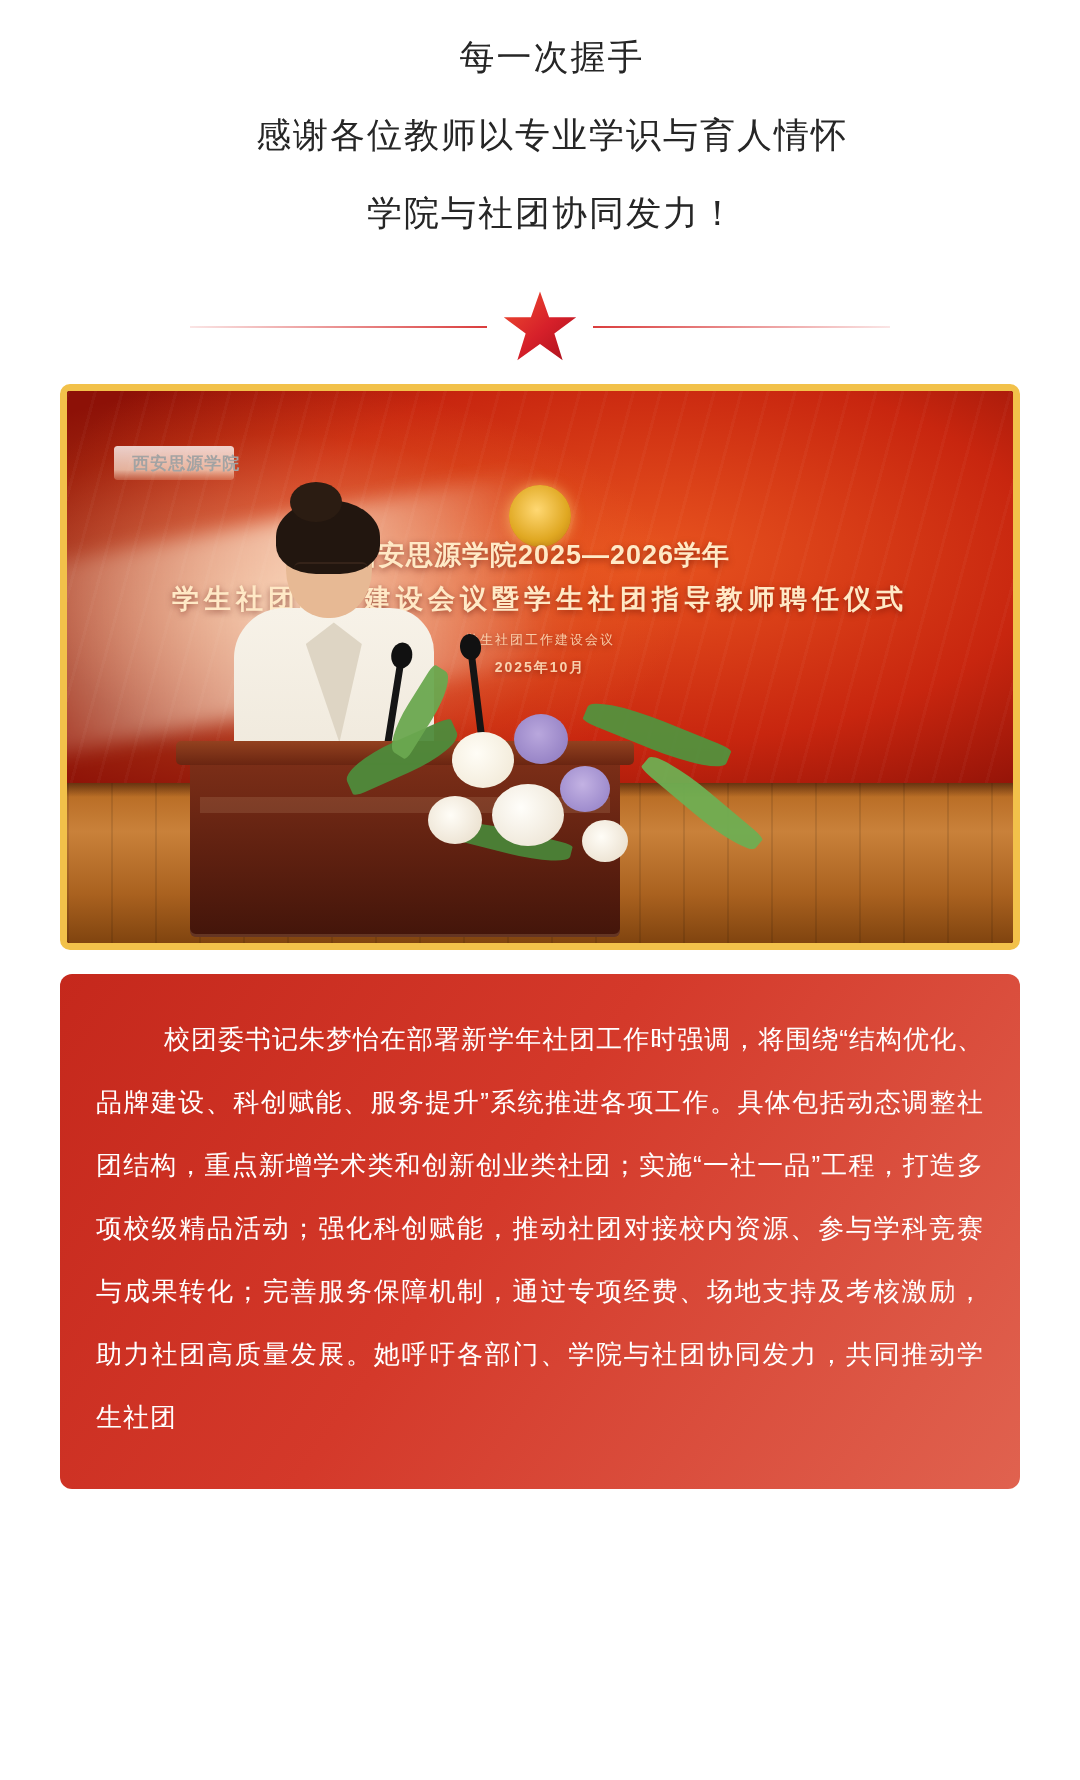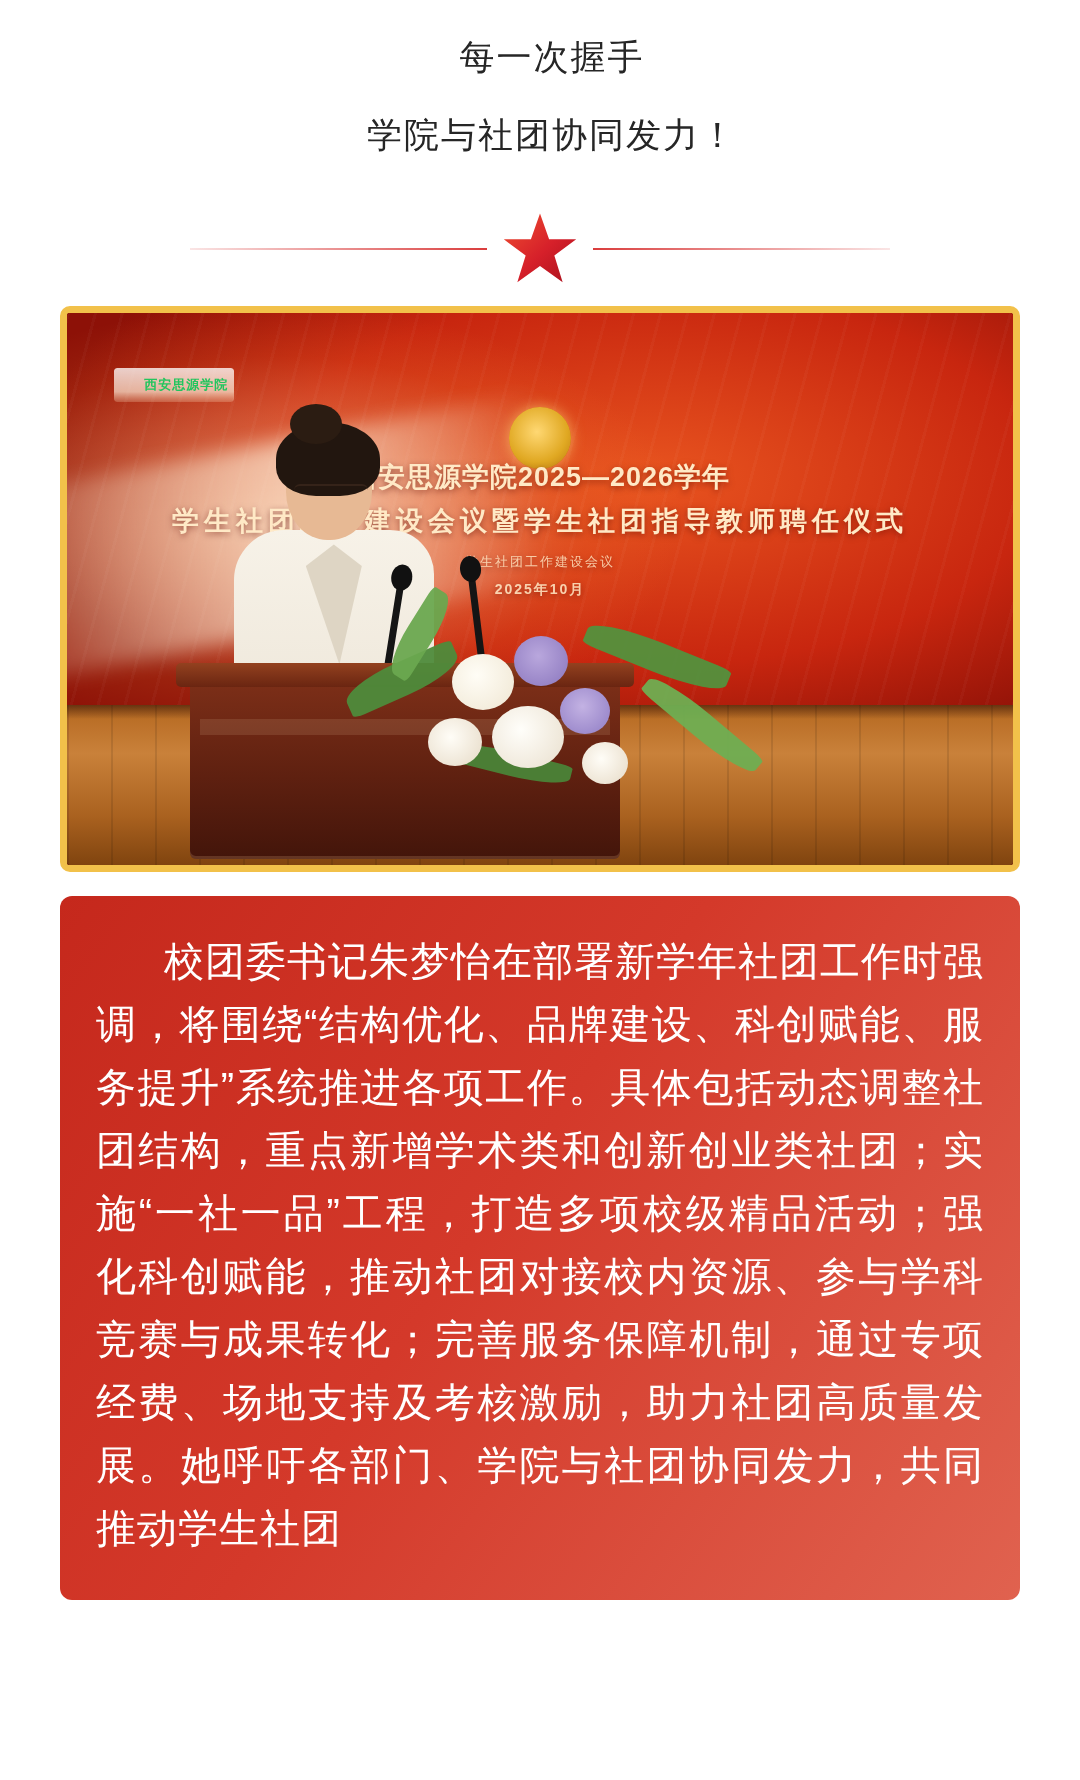--- a/index.html
+++ b/index.html
@@ -163,22 +163,22 @@
   }
   .logo-text {
     position: absolute;
     left: 5%;
     top: 10%;
     width: 144px;
     height: 34px;
     display: flex;
     align-items: center;
     justify-content: center;
-    font-size: 13px;
-    color: #22c55e;
+    font-size: 17px;
+    color: #a3a3a3;
     letter-spacing: 1px;
     font-weight: 700;
   }
   
   .speaker {
     position: absolute;
     left: 17%;
     bottom: 7%;
     width: 210px;
     height: 400px;
@@ -289,35 +289,36 @@
     margin: 24px auto 0 auto;
     width: 960px;
     border-radius: 12px;
     background: linear-gradient(125deg, #c5281c 0%, #d4392a 45%, #e0624f 100%);
     padding: 34px 36px 40px 36px;
     box-sizing: border-box;
     color: #ffffff;
   }
   .panel p {
     margin: 0;
-    font-size: 40px;
+    font-size: 26px;
     line-height: 63px;
     letter-spacing: 1px;
     text-indent: 68px;
     text-align: justify;
     text-justify: inter-ideograph;
   }
 </style>
 </head>
 <body>
 
 <div class="page">
 
   <section class="poem">
     <div class="poem-line">每一次握手</div>
+    <div class="poem-line">感谢各位教师以专业学识与育人情怀</div>
     <div class="poem-line">学院与社团协同发力！</div>
   </section>
 
   <div class="divider">
     <span class="rule left"></span>
     <svg class="star" viewBox="0 0 100 96">
       <defs>
         <linearGradient id="stargrad" x1="0" y1="0" x2="1" y2="1">
           <stop offset="0%" stop-color="#f05030"></stop>
           <stop offset="55%" stop-color="#d6202a"></stop>

